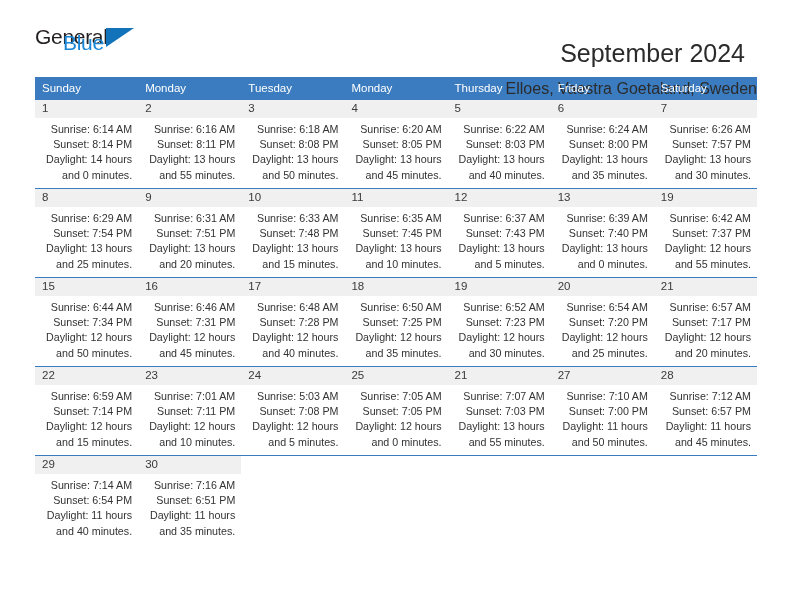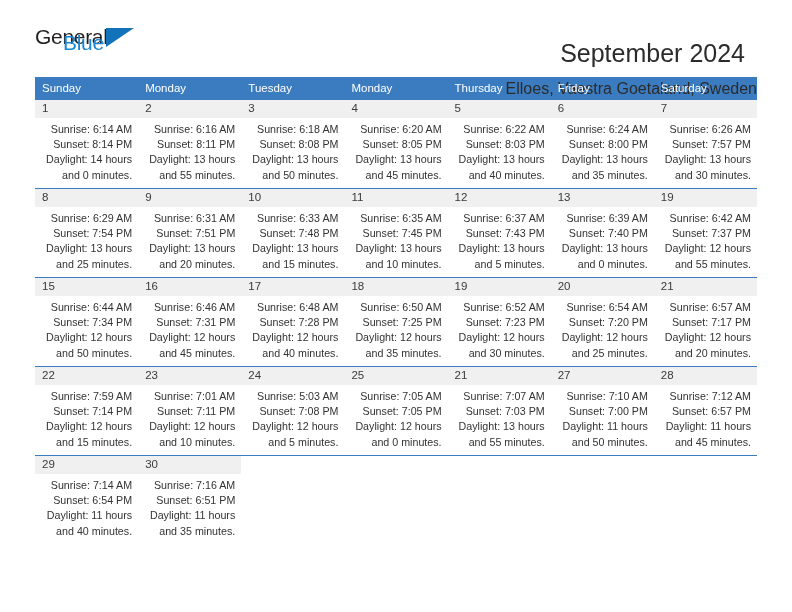--- a/index.html
+++ b/index.html
@@ -401,21 +401,21 @@
                 <div class="daylight">Daylight: 12 hours and 20 minutes.</div>
               </div>
             </div>
           </td>
         </tr>
         <tr>
           <td>
             <div class="cell">
               <div class="daynum">22</div>
               <div class="details">
-                <div>Sunrise: 7:59 AM</div>
+                <div>Sunrise: 6:59 AM</div>
                 <div>Sunset: 7:14 PM</div>
                 <div class="daylight">Daylight: 12 hours and 15 minutes.</div>
               </div>
             </div>
           </td>
           <td>
             <div class="cell">
               <div class="daynum">23</div>
               <div class="details">
                 <div>Sunrise: 7:01 AM</div>

